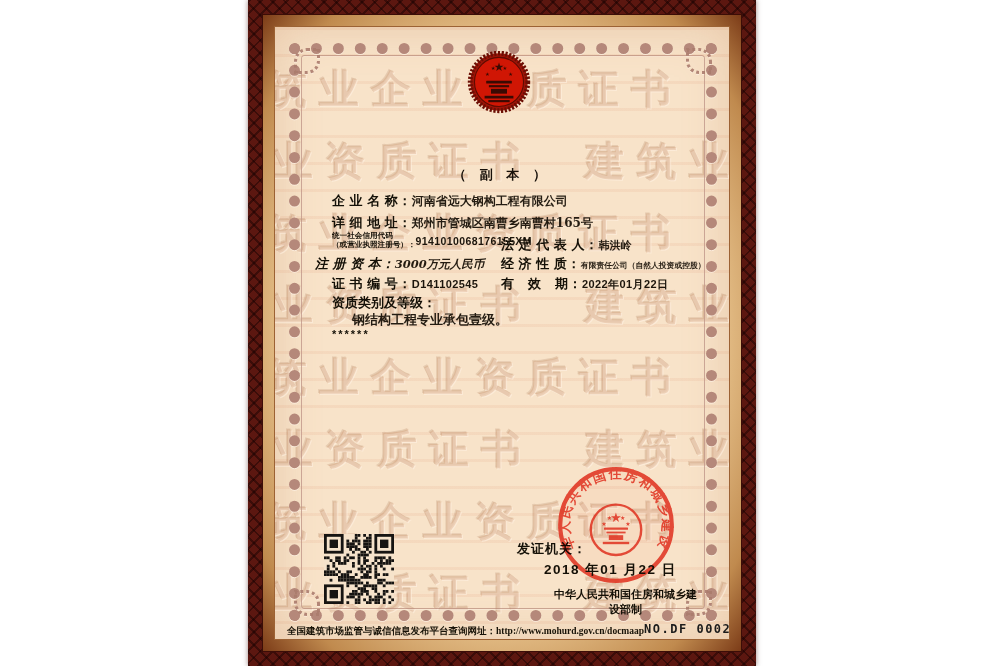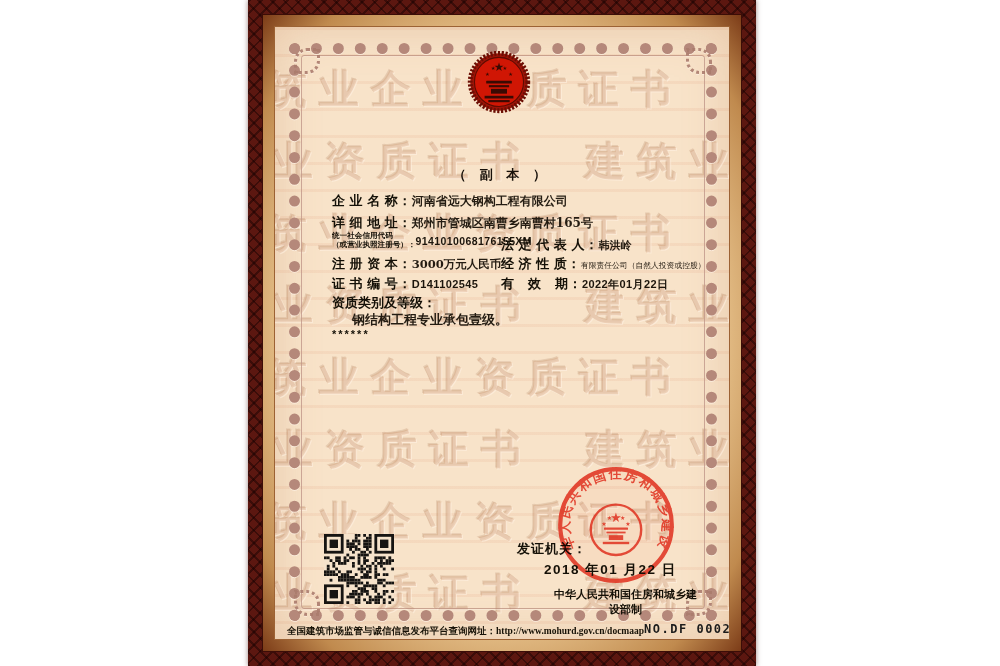--- a/index.html
+++ b/index.html
@@ -68,21 +68,21 @@
     position:absolute; left:0; right:0; top:139px; text-align:center;
     font-size:13px; font-weight:700; letter-spacing:5px; color:#17100a;
   }
 
   
   .row { position:absolute; white-space:nowrap; }
   .lbl { font-size:13px; font-weight:800; color:#141007; letter-spacing:.5px; }
   .val { font-family:"DejaVu Serif", serif; font-size:12px; font-weight:600; color:#241c12; }
   .val-num { font-size:10.5px; font-weight:700; color:#1c150c; letter-spacing:.4px; }
   .lbl-2line { display:inline-block; vertical-align:middle; font-size:7.6px; font-weight:800; line-height:8.6px; color:#141007; }
-  .val-small { font-family:"DejaVu Serif", serif; font-size:7.8px; font-weight:400; color:#241c12;text-align:center; }
+  .val-small { font-family:"DejaVu Serif", serif; font-size:7.8px; font-weight:700; color:#241c12;text-align:center; }
   .grade-label { font-size:13px; font-weight:800; color:#141007; }
   .grade-line { font-family:"DejaVu Serif", serif; font-size:13px; font-weight:700; color:#241c12;margin-left:20px; }
   .stars { font-size:11px; font-weight:800; letter-spacing:2px; color:#141007; }
 
   
   .issuer-label { position:absolute; left:242px; top:513px; font-size:13px; font-weight:800; letter-spacing:1px; color:#141007; }
   .seal { position:absolute; left:281px; top:438px; width:120px; height:120px; opacity:.88; mix-blend-mode:multiply; }
   .issue-date { position:absolute; left:269px; top:534px; font-size:13.5px; font-weight:800; letter-spacing:1.5px; color:#141007; }
   .made-by { position:absolute; left:250px; top:560px; width:145px; text-align:center; font-size:11px; font-weight:800; color:#141007;margin-left:28px; }
   .qr { position:absolute; left:49px; top:507px; width:70px; height:70px; }
@@ -160,21 +160,21 @@
             <span class="lbl-2line">
               <span>统一社会信用代码</span><br>
               <span>（或营业执照注册号）：</span>
             </span><span class="val-num">9141010068176155XM</span>
           </div>
 
           <div class="row" style="left:226px; top:208px;">
             <span class="lbl">法 定 代 表 人：</span><span class="val" style="font-size:11px;">韩洪岭</span>
           </div>
 
-          <div class="row" style="left:57px; top:227px;">
+          <div class="row" style="left:40px; top:227px;font-style:italic;">
             <span class="lbl">注 册 资 本：</span><span class="val" style="font-size:11.5px;">3000万元人民币</span>
           </div>
 
           <div class="row" style="left:226px; top:227px;">
             <span class="lbl">经 济 性 质：</span><span class="val-small">有限责任公司（自然人投资或控股）</span>
           </div>
 
           <div class="row" style="left:57px; top:247px;">
             <span class="lbl">证 书 编 号：</span><span class="val-num" style="font-size:11px;">D141102545</span>
           </div>

